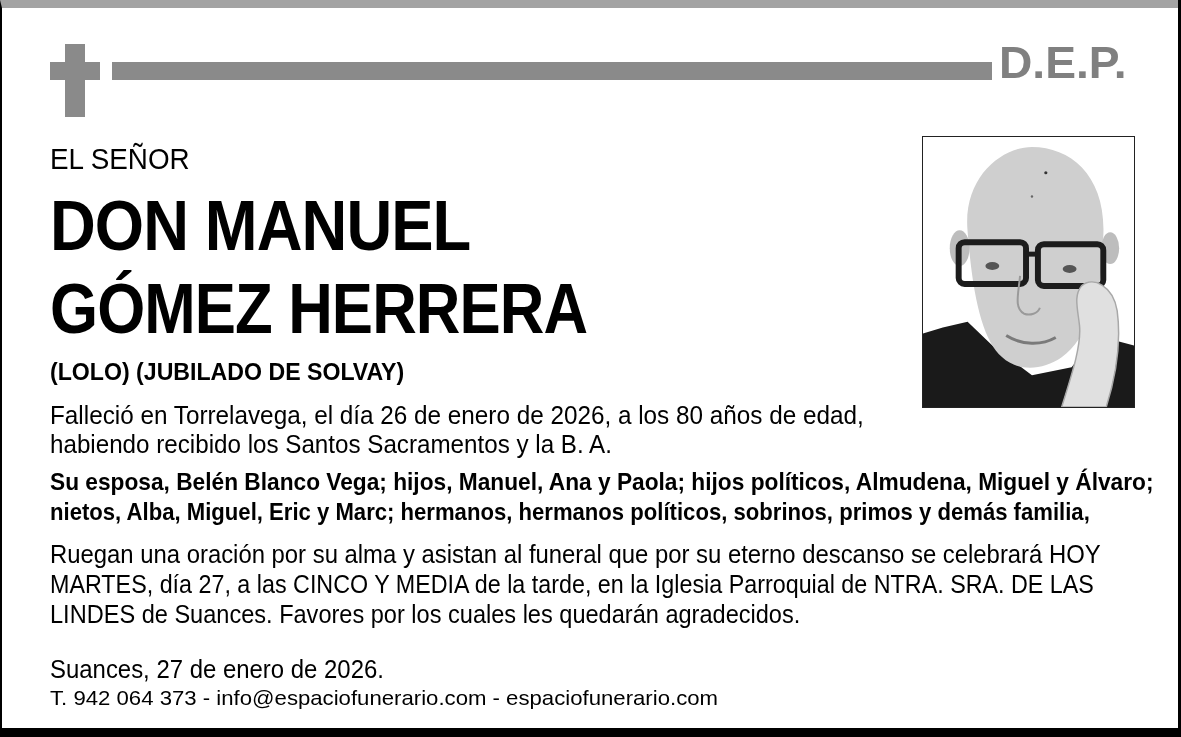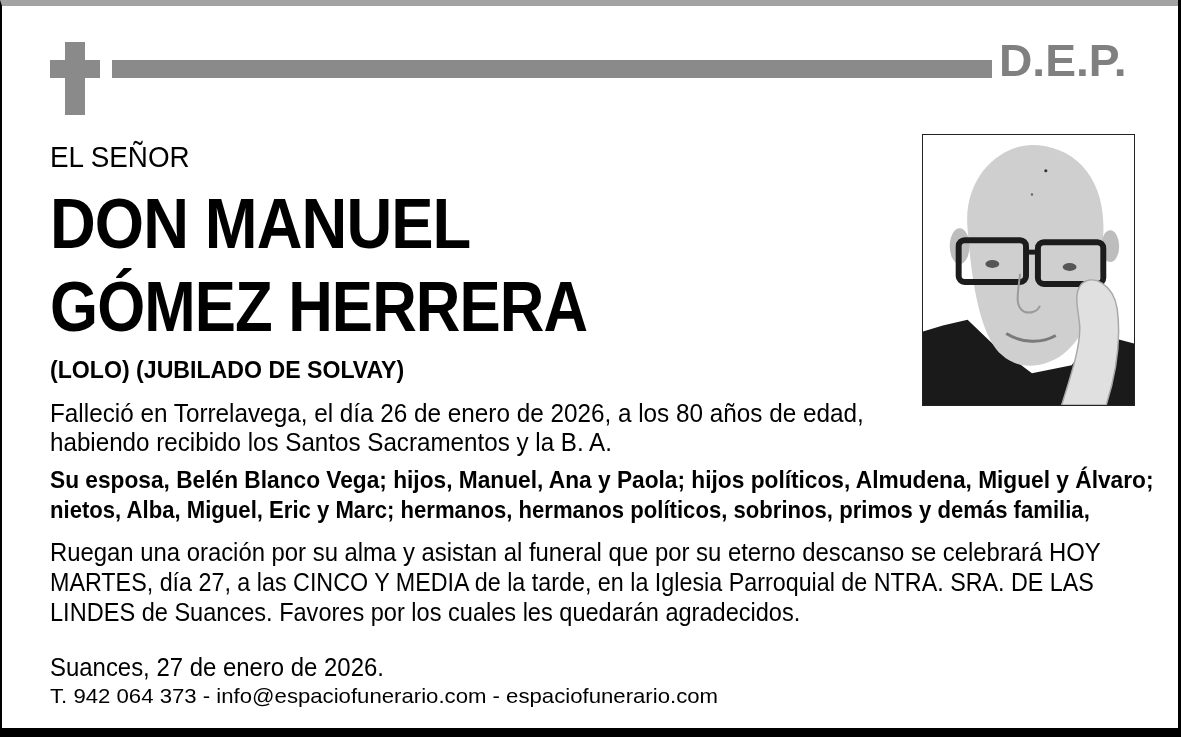--- a/index.html
+++ b/index.html
@@ -1,20 +1,20 @@
 <!DOCTYPE html>
 <html><head>
 <meta charset="utf-8">
 <style>
   html, body { margin: 0; padding: 0; background: #ffffff; }
   body { width: 1181px; height: 737px; overflow: hidden; position: relative; }
   .page {
     position: absolute; left: 0; top: 0; width: 1181px; height: 737px;
     background: #ffffff; box-sizing: border-box;
-    border-left: 2px solid #000; border-top: 6px solid #a3a3a3; border-right: 2px solid #000;
+    border-left: 2px solid #000; border-top: 8px solid #a3a3a3; border-right: 2px solid #000;
   }
   .bottom-bar { position: absolute; left: 0; top: 728px; width: 1181px; height: 9px; background: #000; }
   .right-edge { position: absolute; left: 1178px; top: 0; width: 3px; height: 737px; background: #000; }
   .cross-v { position: absolute; left: 63px; top: 36px; width: 20px; height: 73px; background: #8a8a8a; }
   .cross-h { position: absolute; left: 48px; top: 54px; width: 50px; height: 18px; background: #8a8a8a; }
   .rule { position: absolute; left: 110px; top: 54px; width: 880px; height: 18px; background: #8a8a8a; }
   .dep {
     position: absolute; left: 997px; top: 32px; height: 46px; line-height: 46px;
     font-family: "Liberation Sans", sans-serif; font-weight: 700; font-size: 44px;
     color: #808080; white-space: nowrap; transform-origin: 0 50%;

